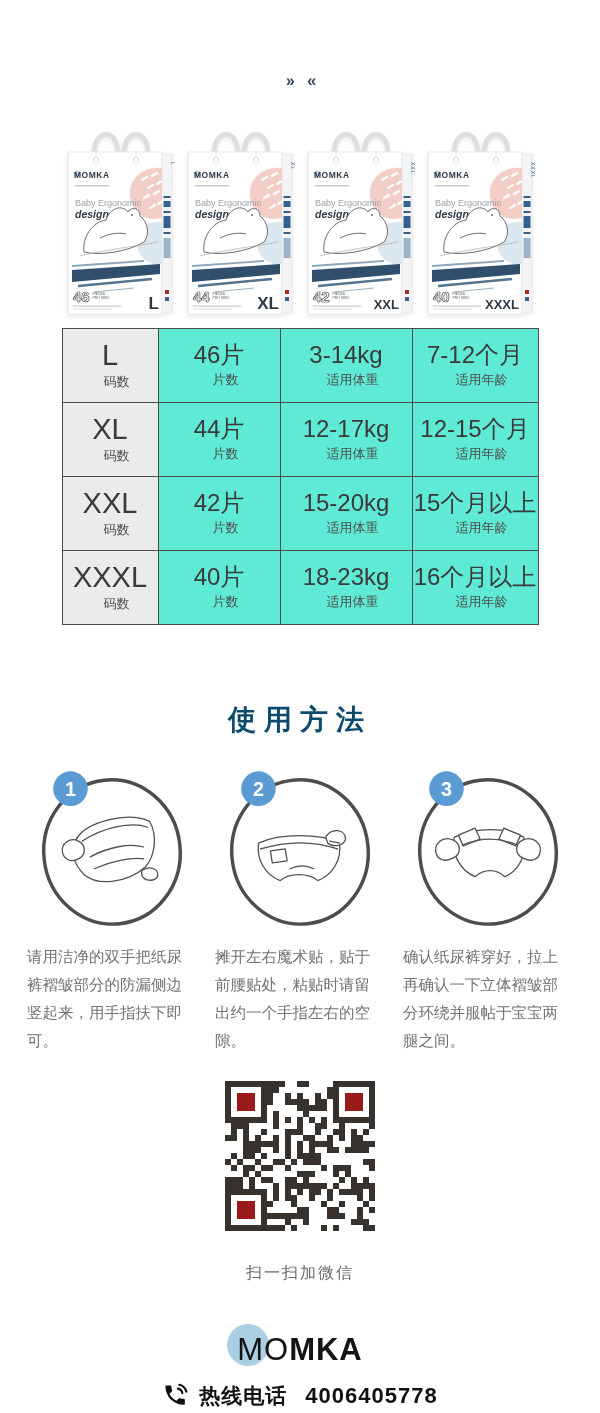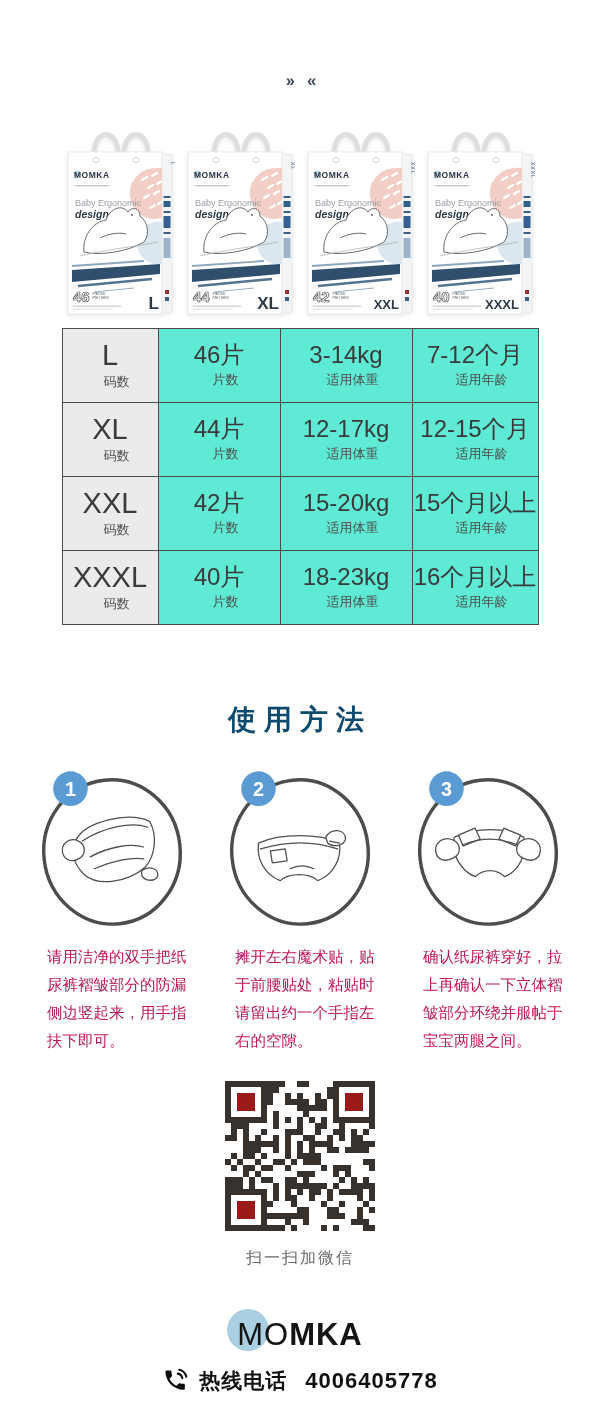--- a/index.html
+++ b/index.html
@@ -19,24 +19,24 @@
   table.size-table td{border:1px solid #4b4b4b;text-align:center;vertical-align:middle;height:73px;background:#5eead4;padding:0;}
   table.size-table td.c-size{background:#ebebeb;}
   .cell-main{font-size:24px;color:#3a3a3a;line-height:1.1;}
   td.c-size .cell-main{font-size:29px;}
   .cell-sub{font-size:13px;color:#4e4e4e;margin-top:2px;padding-left:13px;}
   
   .usage-heading{margin:76px 0 0;text-align:center;font-size:28px;font-weight:600;color:#0c4a6e;letter-spacing:8px;}
   .steps{margin-top:22px;display:flex;justify-content:center;gap:14px;}
   .step{width:174px;}
   .step-figure{height:172px;}
-  .step-text{margin:10px 4px 0 22px;font-size:15.5px;line-height:1.8;color:#be185d;text-align:left;}
+  .step-text{margin:10px 4px 0 2px;font-size:15.5px;line-height:1.8;color:#737373;text-align:left;}
   
   .qr-wrap{margin-top:26px;text-align:center;}
-  .qr-caption{margin-top:13px;font-size:16px;color:#6a6a6a;letter-spacing:2px;text-align:center;}
+  .qr-caption{margin-top:28px;font-size:16px;color:#6a6a6a;letter-spacing:2px;text-align:center;}
   
   .brand-logo{margin:44px auto 0;width:fit-content;position:relative;height:44px;display:flex;align-items:center;}
   .logo-circle{position:absolute;left:-10px;top:-4px;width:42px;height:42px;border-radius:50%;background:#aacfe3;}
   .logo-text{position:relative;font-size:31px;color:#141414;letter-spacing:1px;line-height:44px;}
   .logo-text .thin{font-weight:400;}
   .logo-text .bold{font-weight:800;}
   .hotline{margin-top:10px;display:flex;align-items:center;justify-content:center;gap:10px;}
   .phone-icon svg{width:27px;height:27px;display:block;}
   .hotline-label{font-size:21px;font-weight:700;color:#111;letter-spacing:1px;}
   .hotline-number{font-size:22px;font-weight:700;color:#111;margin-left:8px;letter-spacing:1px;}

